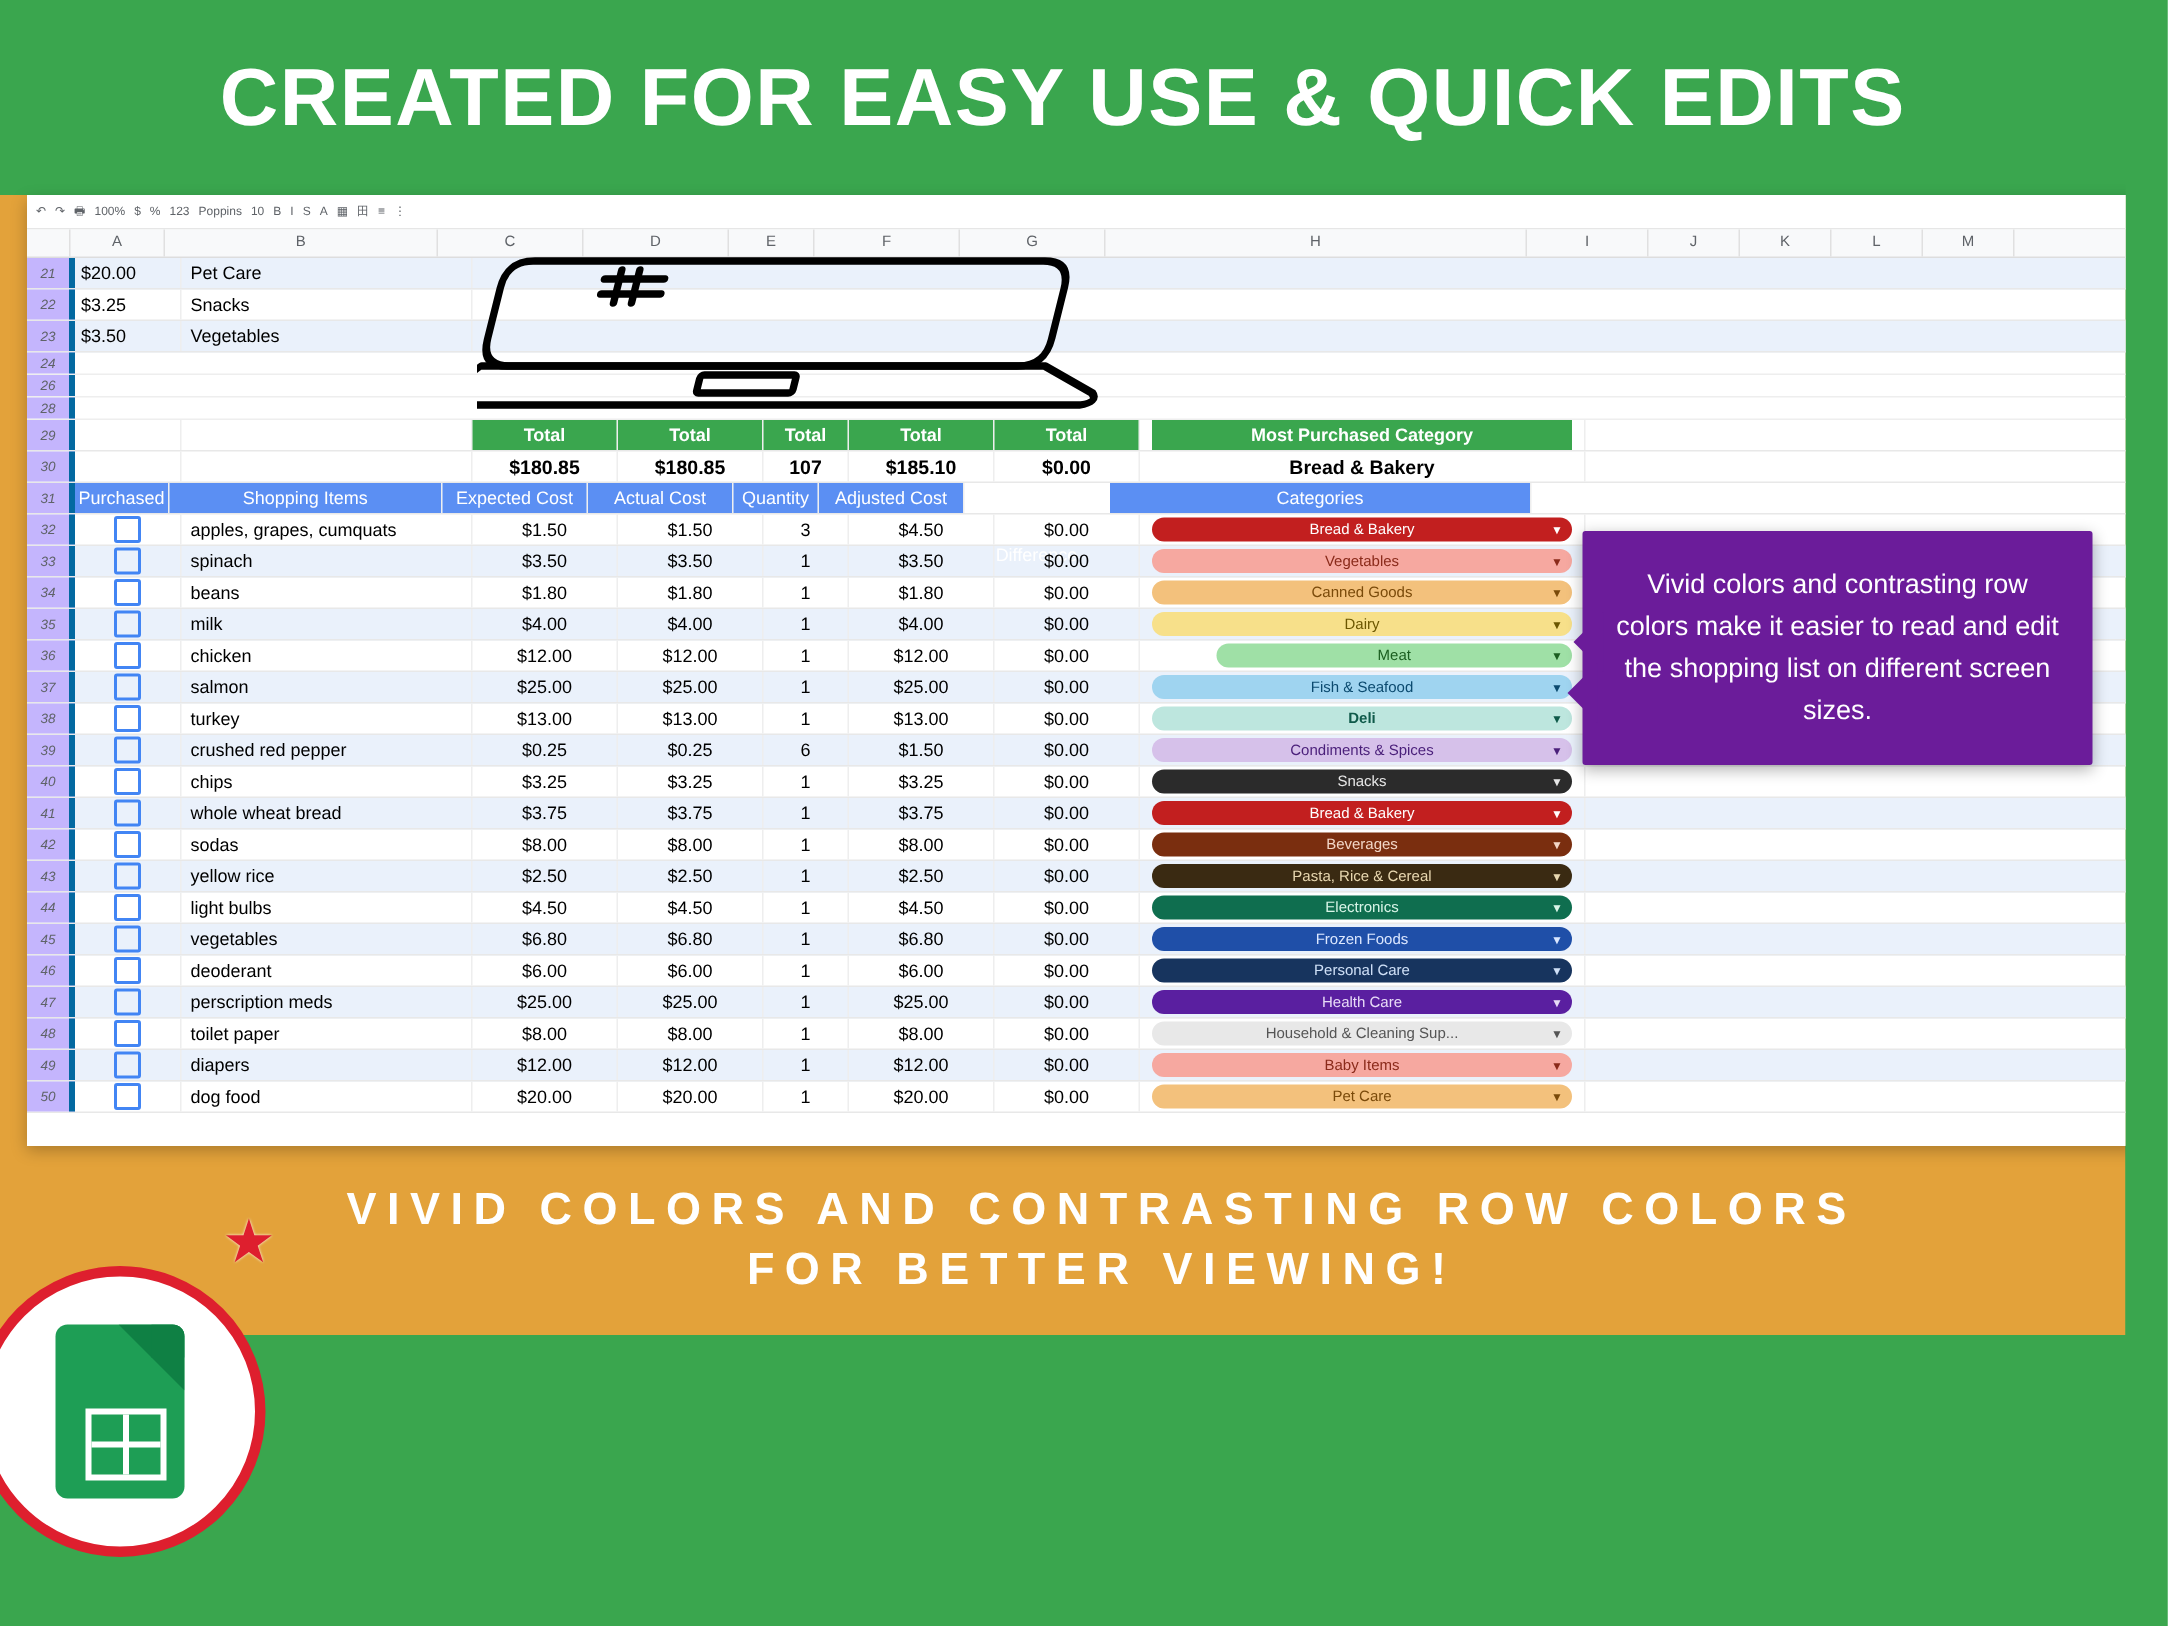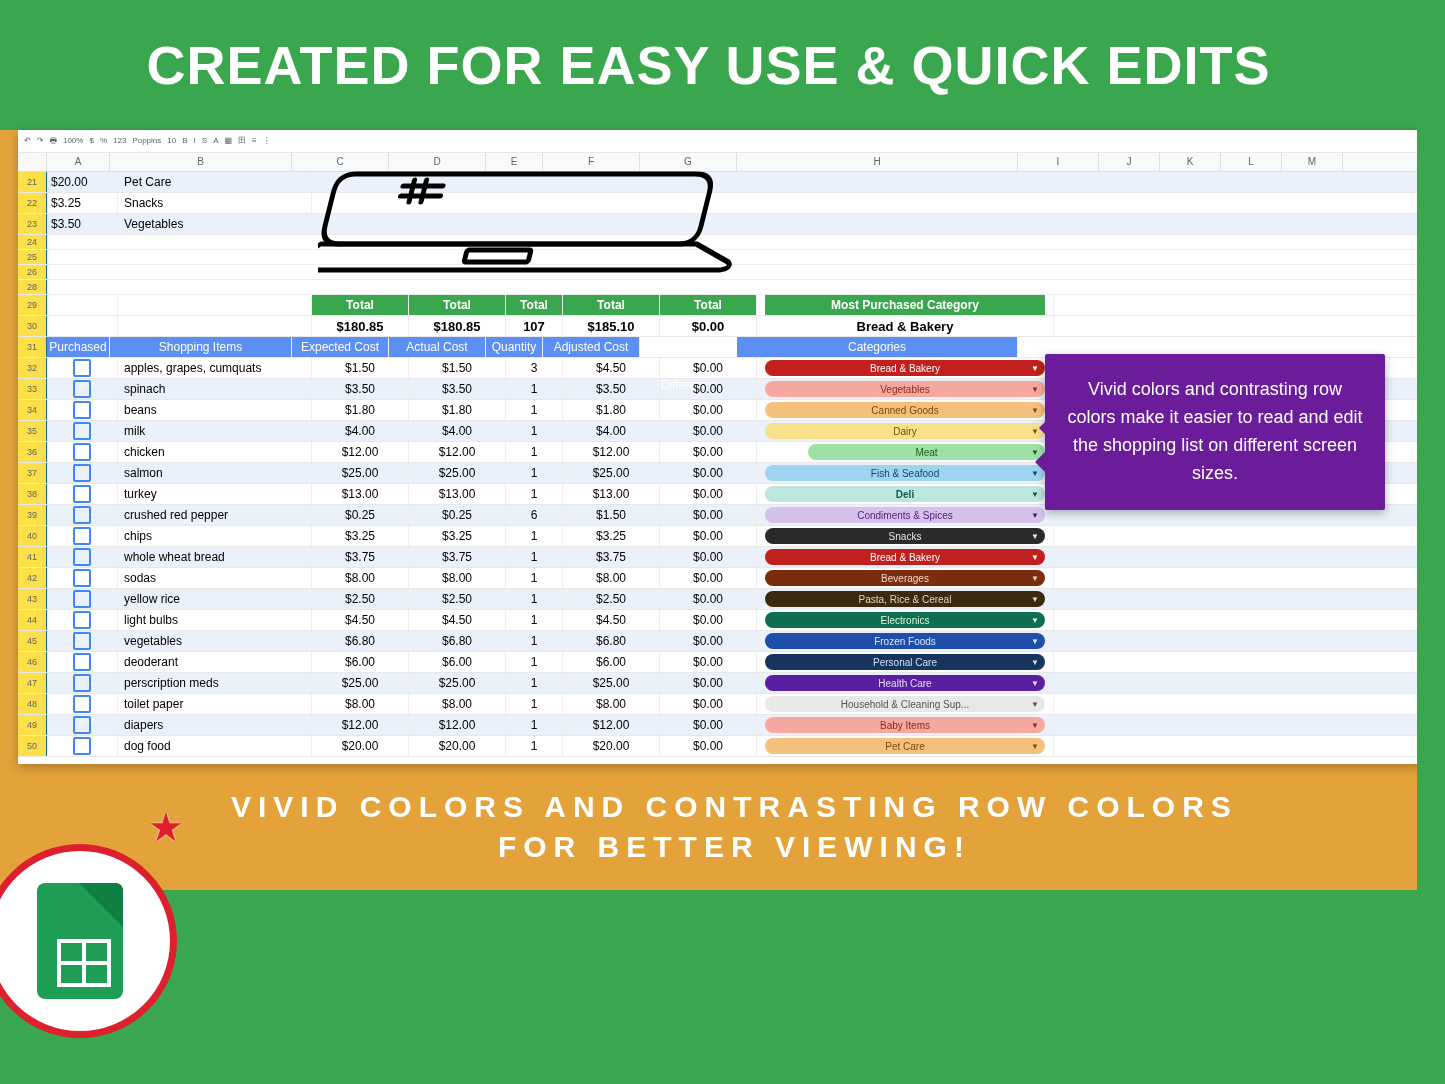--- a/index.html
+++ b/index.html
@@ -8,35 +8,35 @@
   .topbanner h1{color:#fff;font-size:54px;font-weight:800;letter-spacing:1px;margin:0;font-family:Arial,sans-serif;}
   .midwrap{background:#e3a23a;padding:0 18px 0 18px;height:760px;position:relative;}
   .sheetshot{background:#fff;width:1408px;height:634px;box-shadow:0 3px 10px rgba(0,0,0,.25);position:absolute;top:0;left:18px;overflow:hidden;font-size:12px;}
   .toolbar{height:22px;background:#fff;border-bottom:1px solid #e6e6e6;font-size:8px;color:#5f6368;padding:0 6px;line-height:22px;white-space:nowrap;overflow:hidden;}
   .toolbar span{margin-right:6px;}
   .colheads{display:flex;height:18px;background:#f8f9fa;border-bottom:1px solid #ddd;font-size:10px;color:#5f6368;}
   .colheads div{border-right:1px solid #e0e0e0;text-align:center;line-height:18px;}
   .grid{font-size:12px;}
   .row{display:flex;height:20px;border-bottom:1px solid #e8e8e8;align-items:stretch;}
   .row.alt{background:#eaf1fb;}
-  .rn{width:28px;background:#fde047;border-right:1px solid #0369a1;font-size:9px;color:#5f6368;display:flex;align-items:center;justify-content:center;}
+  .rn{width:28px;background:#c4b5fd;border-right:4px solid #0369a1;font-size:9px;color:#5f6368;display:flex;align-items:center;justify-content:center;font-style:italic;}
   .cA{width:62px;border-right:1px solid #eee;padding:0 4px;display:flex;align-items:center;}
   .cB{width:181px;border-right:1px solid #eee;padding:0 6px;display:flex;align-items:center;}
   .cC,.cD,.cF,.cG{width:96px;border-right:1px solid #eee;display:flex;align-items:center;justify-content:center;}
   .cE{width:56px;border-right:1px solid #eee;display:flex;align-items:center;justify-content:center;}
   .cH{width:280px;border-right:1px solid #eee;display:flex;align-items:center;justify-content:center;padding:0 8px;}
   .emptyrow{height:14px;border-bottom:1px solid #eee;display:flex;}
   .emptyrow .rn{height:14px;}
   .greenhdr{background:#3aa64e;color:#fff;font-weight:600;font-size:12px;display:flex;align-items:center;justify-content:center;height:100%;width:100%;}
   .totval{font-weight:700;font-size:13px;text-align:center;width:100%;}
   .bluehdr{background:#5b8ff3;color:#fff;font-size:12px;display:flex;align-items:center;justify-content:center;height:100%;width:100%;}
   .chk{width:14px;height:14px;border:2px solid #4285f4;border-radius:2px;margin:auto;}
   .chip{width:100%;height:16px;border-radius:8px;font-size:10px;color:#fff;display:flex;align-items:center;justify-content:center;position:relative;}
   .chip .dd{position:absolute;right:6px;font-size:8px;}
-  .callout{position:absolute;right:32px;top:224px;width:300px;background:#6b1c9a;color:#fff;padding:22px 20px;font-size:18px;line-height:1.55;border-radius:2px;box-shadow:0 3px 10px rgba(0,0,0,.3);text-align:center;}
+  .callout{position:absolute;right:22px;top:224px;width:300px;background:#6b1c9a;color:#fff;padding:22px 20px;font-size:18px;line-height:1.55;border-radius:2px;box-shadow:0 3px 10px rgba(0,0,0,.3);text-align:center;}
   .callout::before{content:"";position:absolute;left:-26px;top:54px;border:20px solid transparent;border-right-color:#6b1c9a;}
   .callout::after{content:"";position:absolute;left:-30px;bottom:28px;border:20px solid transparent;border-right-color:#6b1c9a;}
   .banner2{position:absolute;left:18px;right:18px;bottom:0;height:126px;display:flex;align-items:center;justify-content:center;gap:16px;padding:0 130px;}
   .banner2 .star{font-size:40px;color:#de1f2e;text-shadow:0 0 2px #fff;}
   .banner2 .txt{color:#fff;font-size:30px;font-weight:700;letter-spacing:7px;text-align:center;line-height:1.35;}
   .bottombanner{height:64px;display:flex;align-items:center;justify-content:center;}
   .bottombanner .txt{color:#fff;font-size:30px;font-weight:700;letter-spacing:8px;}
   .sheetslogo{position:absolute;left:-20px;bottom:40px;width:200px;height:200px;}
   .sheetslogo .ring{width:180px;height:180px;border:7px solid #de1f2e;border-radius:50%;background:#fff;display:flex;align-items:center;justify-content:center;margin:auto;}
   .sheetslogo .doc{width:86px;height:116px;background:#1e9e55;border-radius:8px;position:relative;}
@@ -92,23 +92,20 @@
           </div>
           <div class="row alt">
             <div class="rn">23</div>
             <div class="cA">$3.50</div>
             <div class="cB">Vegetables</div>
           </div>
           <div class="emptyrow">
             <div class="rn">24</div>
           </div>
           <div class="emptyrow">
-            <div class="rn">25</div>
-          </div>
-          <div class="emptyrow">
             <div class="rn">26</div>
           </div>
           <div class="emptyrow">
             <div class="rn">28</div>
           </div>
           <div class="row">
             <div class="rn">29</div>
             <div class="cA"></div>
             <div class="cB"></div>
             <div class="cC">

